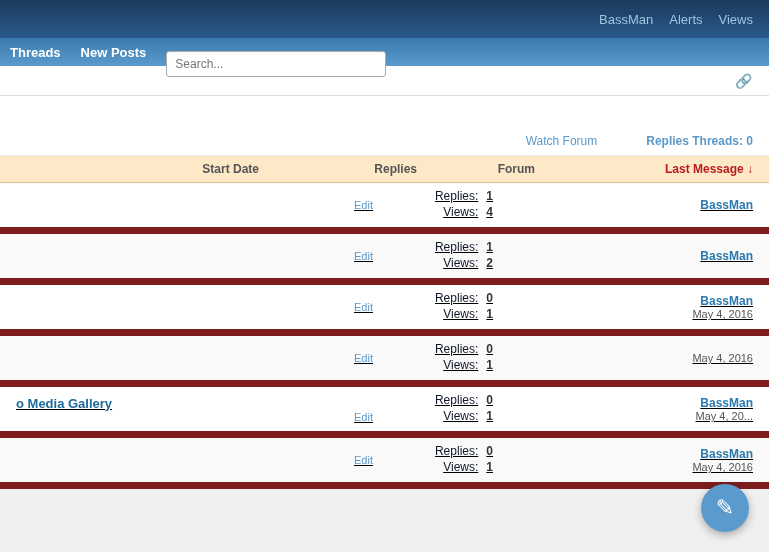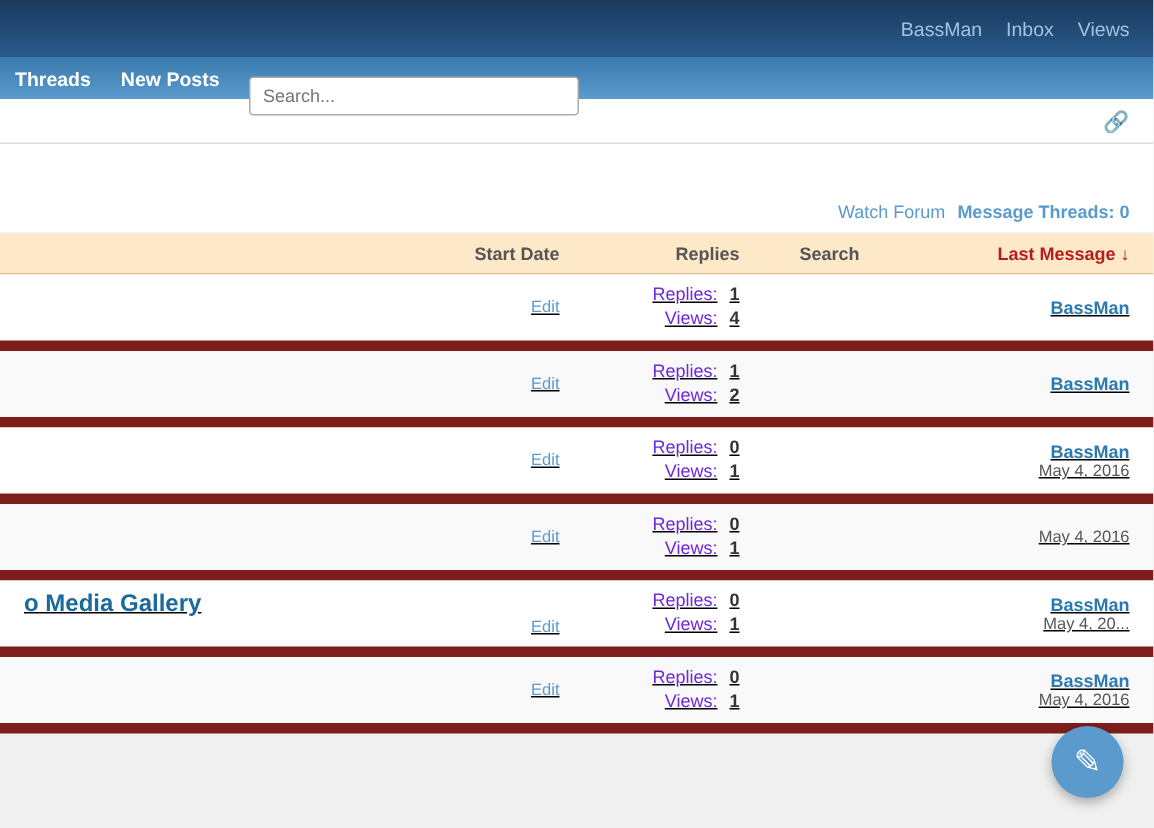--- a/index.html
+++ b/index.html
@@ -69,20 +69,21 @@
 
     
     .action-bar {
       background: white;
       height: 30px;
       display: flex;
       align-items: center;
       justify-content: flex-end;
       padding: 0 16px;
       border-bottom: 1px solid #eee;
+      gap: 41px;
     }
     .watch-forum-link {
       color: #5a9acc;
       font-size: 12px;
       cursor: pointer;
       margin-right: 8px;
     }
     .selected-threads {
       font-size: 12px;
       color: #555;
@@ -92,20 +93,21 @@
       font-weight: bold;
     }
 
     
     .table-header {
       background: #fde8c8;
       display: grid;
       grid-template-columns: 1fr 120px 80px 180px;
       padding: 6px 16px;
       border-bottom: 1px solid #e0c090;
+      gap: 38px;
     }
     .table-header-cell {
       font-size: 12px;
       font-weight: bold;
       color: #555;
       text-align: right;
     }
     .table-header-cell.last {
       color: #b91c1c;
     }
@@ -121,35 +123,35 @@
       align-items: center;
       text-decoration: underline;
     }
     .thread-row:nth-child(even) { background: #f9f9f9; }
 
     .thread-title-cell {
       text-align: left;
     }
     .thread-title {
       color: #2a7ab0;
-      font-size: 16px;
+      font-size: 13px;
       cursor: pointer;
       font-weight: bold;
     }
     .thread-edit {
       color: #5a9acc;
       font-size: 11px;
       cursor: pointer;
       text-align: right;
     }
 
     .replies-views-cell {
       text-align: right;
     }
-    .rv-label { color: #6d28d9; font-size: 12px; }
+    .rv-label { color: #0f172a; font-size: 12px; }
     .rv-value { color: #333; font-size: 12px; font-weight: bold; }
     .rv-row { display: flex; justify-content: flex-end; gap: 8px; margin-bottom: 2px; }
 
     .views-cell {
       text-align: right;
     }
 
     .last-msg-cell {
       text-align: right;
     }
@@ -186,21 +188,21 @@
       font-size: 22px;
       box-shadow: 0 3px 8px rgba(0,0,0,0.3);
       z-index: 100;
     }
   </style>
 </head>
 <body>
 
 <div class="top-nav">
   <a class="top-nav-link">BassMan</a>
-  <a class="top-nav-link">Inbox</a>
+  <a class="top-nav-link">Alerts</a>
   <a class="top-nav-link">Views</a>
 </div>
 
 <div class="sub-nav">
   <a class="sub-nav-link">Threads</a>
   <a class="sub-nav-link">New Posts</a>
 
   <div style="flex:1; display:flex; justify-content:flex-start;margin-top:23px;">
     <input class="search-input" type="text" placeholder="Search..." style="">
   </div>
@@ -208,29 +210,29 @@
 
 <div class="icon-bar">
   <span class="icon-link">🔗</span>
 </div>
 
 <div class="spacer"></div>
 
 <div class="action-bar">
   <a class="watch-forum-link">Watch Forum</a>
   <span class="selected-threads">
-    <span>Message Threads:</span>
+    <span>Replies Threads:</span>
     <span style="color:#5a9acc;font-weight:bold;">0</span>
   </span>
 </div>
 
 <div class="table-header">
   <div class="table-header-cell">Start Date</div>
   <div class="table-header-cell">Replies</div>
-  <div class="table-header-cell">Search</div>
+  <div class="table-header-cell">Forum</div>
   <div class="table-header-cell last">Last Message ↓</div>
 </div>
 
 <div id="thread-list">
     <div class="thread-row">
     <div class="thread-title-cell">
 
       <div class="thread-edit">Edit</div>
     </div>
     <div class="replies-views-cell">

